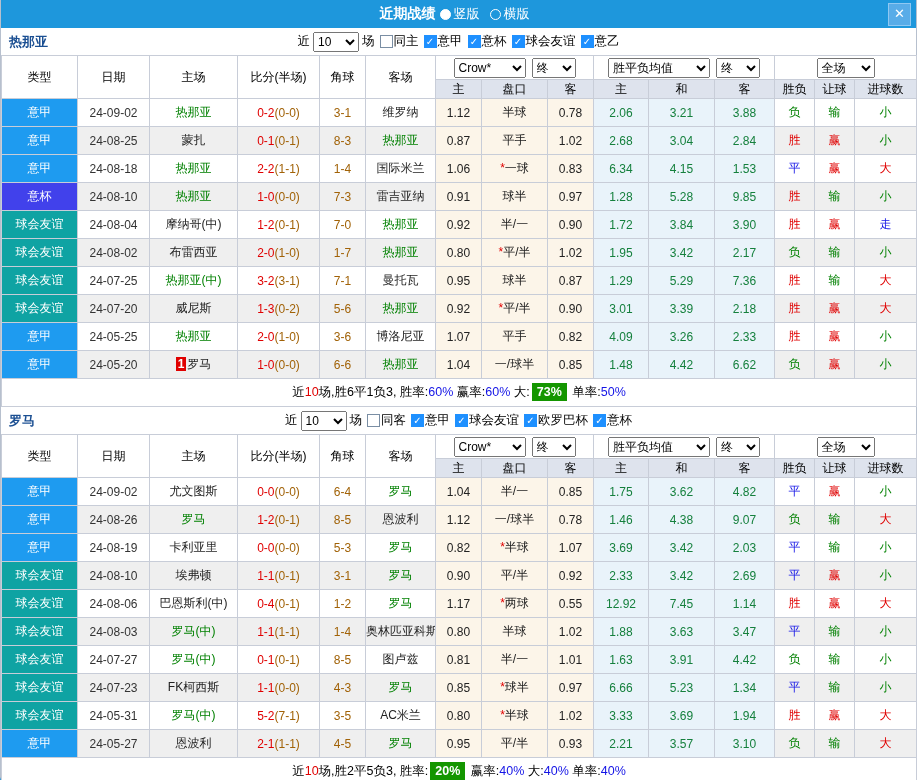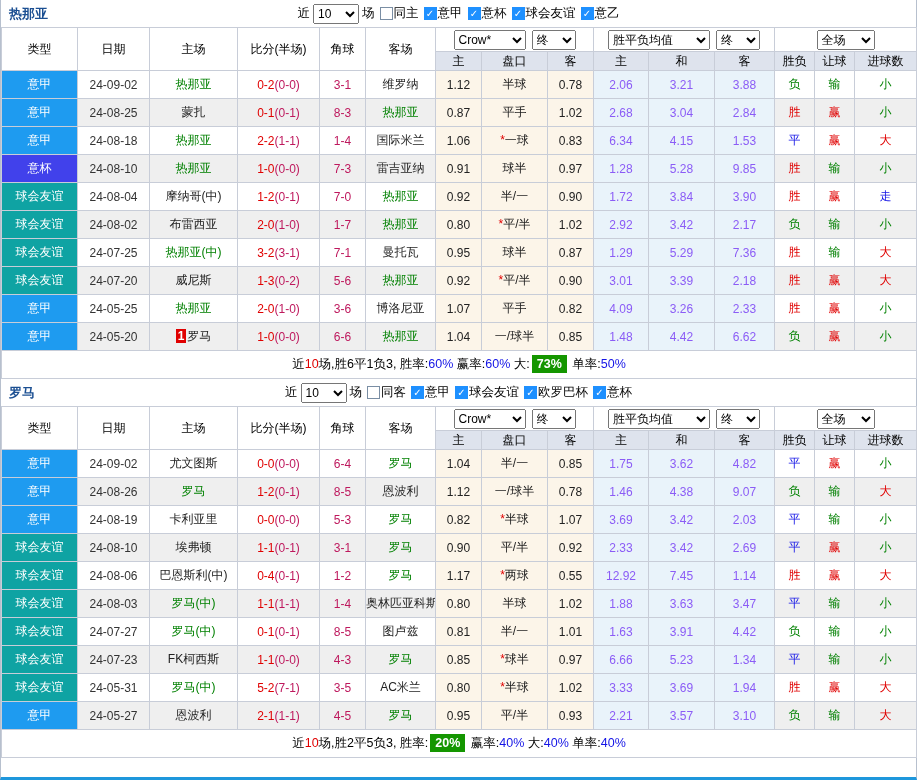--- a/index.html
+++ b/index.html
@@ -31,37 +31,45 @@
   table{border-collapse:collapse;table-layout:fixed;width:915px;}
   th,td{border:1px solid #c8cdd8;text-align:center;padding:0;overflow:hidden;white-space:nowrap;}
   thead th{background:#dee3ed;font-weight:normal;color:#000;font-size:12px;height:18px;}
   thead tr.selrow th{background:#fff;height:23px;}
   thead th.lab6{height:41px;}
   thead select{font-size:12px;height:20px;margin:0 3px;}
   tbody td{height:27px;font-size:12px;}
   tbody tr:nth-child(even) td{background:#efefef;}
   td.type{color:#fff;}
   td.date{color:#333;}
-  td.navy,span.half{color:#be185d;}
+  td.navy,span.half{color:#a16207;}
   span.score{color:#e00000;}
   span.teamgreen{color:#008000;}
   span.badge{background:#e00000;color:#fff;padding:0 2px;margin-right:1px;font-weight:bold;}
   td.cream{background:#fcf5e9 !important;color:#222;}
-  td.wdl{background:#e9f3fa !important;color:#8b5cf6;}
+  td.wdl{background:#e9f3fa !important;color:#15803d;}
   span.star{color:#e00000;}
   tr.summary td{background:#fff !important;height:27px;font-size:12.5px;color:#000;}
   .seg-red{color:#e00000;}
   .seg-blue{color:#1414e6;}
   .seg-greenbox{background:#149600;color:#fff;font-weight:bold;padding:2px 5px;margin:0 2px;}
 </style>
 </head>
 <body>
 
 <div class="dialog">
 
+  <div class="titlebar">
+    <span class="title-text">近期战绩</span>
+    <span class="radio sel"></span>
+    <span class="radio-label">竖版</span>
+    <span class="radio"></span>
+    <span class="radio-label">横版</span>
+    <div class="close-btn">✕</div>
+  </div>
 
   <div id="sections-container">
       <div class="filter-row">
         <span class="team-name">热那亚</span>
         <span class="filter-group">
           <span>近</span>
           <select class="count-select" style="width: 46px;"><option>10</option></select>
           <span>场</span>
           <span class="cb"></span>
           <span>同主</span>
@@ -206,21 +214,21 @@
           <tr>
             <td class="type" style="background: rgb(15, 163, 163);">球会友谊</td>
             <td class="date">24-08-02</td>
             <td><span>布雷西亚</span></td>
             <td><span class="score">2-0</span><span class="half">(1-0)</span></td>
             <td class="navy">1-7</td>
             <td><span class="teamgreen">热那亚</span></td>
             <td class="cream">0.80</td>
             <td class="cream"><span class="star">*</span><span>平/半</span></td>
             <td class="cream">1.02</td>
-            <td class="wdl">2.92</td>
+            <td class="wdl">1.95</td>
             <td class="wdl">3.42</td>
             <td class="wdl">2.17</td>
             <td style="color: rgb(0, 128, 0);">负</td>
             <td style="color: rgb(0, 128, 0);">输</td>
             <td style="color: rgb(0, 128, 0);">小</td>
           </tr>
           <tr>
             <td class="type" style="background: rgb(15, 163, 163);">球会友谊</td>
             <td class="date">24-07-25</td>
             <td><span class="teamgreen">热那亚(中)</span></td>

